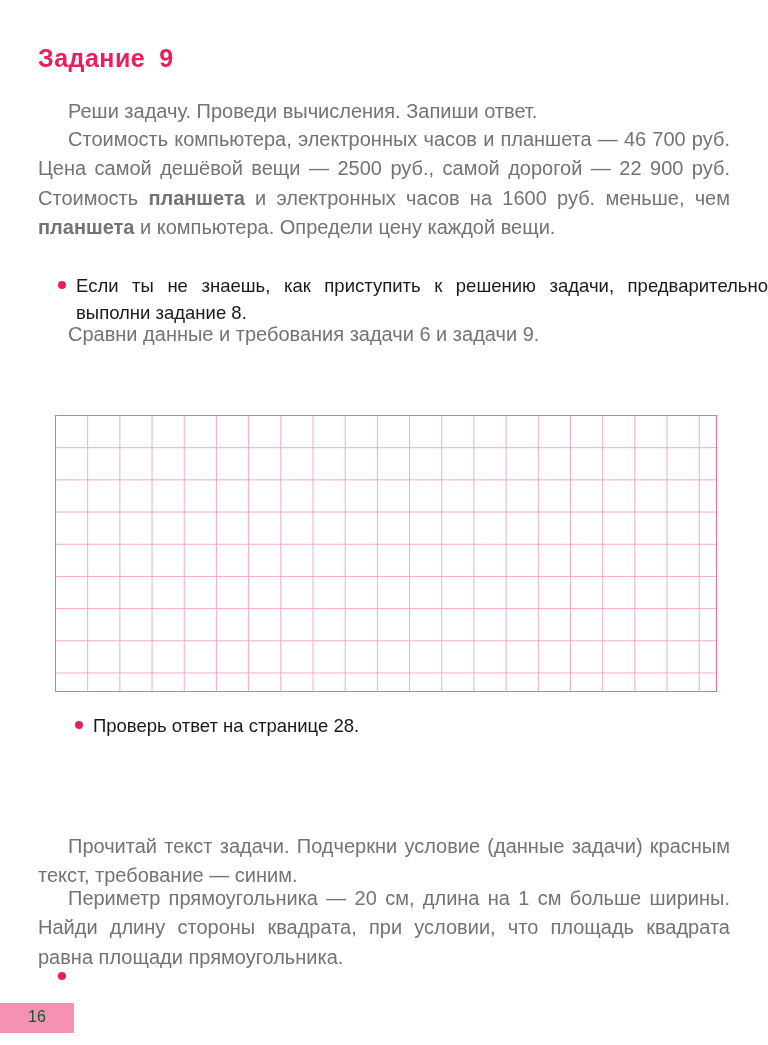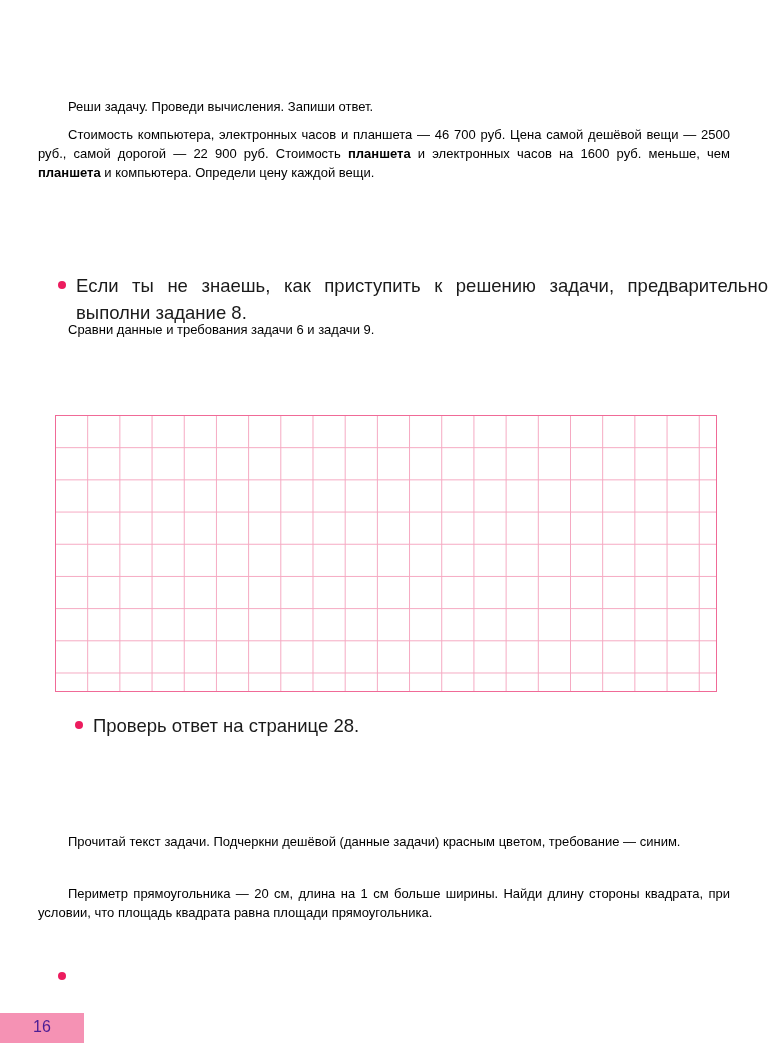--- a/index.html
+++ b/index.html
@@ -27,24 +27,24 @@
     font-weight: bold;
     font-size: 25px;
     letter-spacing: 0.5px;
     margin: 0;
   }
   .task-heading .num {
     margin-left: 14px;
   }
 
   .body-text {
-    font-size: 13px;
+    font-size: 20px;
     line-height: 1.47;
     text-align: justify;
-    color: #000000;
+    color: #737373;
   }
   .indent {
     text-indent: 30px;
   }
   .bold {
     font-weight: bold;
   }
 
   .bullet-par {
     position: relative;
@@ -76,40 +76,43 @@
       linear-gradient(to right, #f5a8c1 1px, transparent 1px),
       linear-gradient(to bottom, #f5a8c1 1px, transparent 1px);
     background-size: 32.2px 32.2px;
     background-position: -1px -1px;
   }
 
   
   .page-number-tab {
     position: absolute;
     left: 0;
-    bottom: 2px;
-    width: 84px;
+    bottom: 12px;
+    width: 74px;
     height: 30px;
     background: #f592b4;
-    color: #4c1d95;
+    color: #14532d;
     font-size: 16px;
     display: flex;
     align-items: flex-start;
     justify-content: center;
     padding-top: 5px;
     box-sizing: border-box;
   }
 
   .block { position: absolute; }
 </style>
 </head>
 <body>
 
 <div class="page">
 
+  <div class="block task-heading" style="left:38px; top:44px;">
+    <span>Задание</span><span class="num">9</span>
+  </div>
 
   <div class="block body-text indent" style="left:38px; top:97px; width:692px;">Реши задачу. Проведи вычисления. Запиши ответ.</div>
 
   <div class="block body-text indent" style="left:38px; top:125px; width:692px;"><span>Стоимость компьютера, электронных часов и планшета — 46 700 руб. Цена самой дешёвой вещи — 2500 руб., самой дорогой — 22 900 руб. Стоимость </span><span class="bold">планшета</span><span> и электронных часов на 1600 руб. меньше, чем </span><span class="bold">планшета</span><span> и компьютера. Определи цену каждой вещи.</span></div>
 
   <div class="block bullet-par tight" style="left:38px; top:272px; width:692px;">
     <span class="dot"></span>
     <span>Если ты не знаешь, как приступить к решению задачи, предварительно выполни задание 8.</span>
   </div>
 
@@ -117,21 +120,21 @@
 
 
   <div class="block grid-box" style="left:55px; top:415px; width:660px; height:275px;"></div>
 
   <div class="block bullet-par tight" style="left:55px; top:712px; width:660px;">
     <span class="dot"></span>
     <span>Проверь ответ на странице 28.</span>
   </div>
 
 
-  <div class="block body-text indent" style="left:38px; top:832px; width:692px;">Прочитай текст задачи. Подчеркни дешёвой (данные задачи) красным цветом, требование — синим.</div>
+  <div class="block body-text indent" style="left:38px; top:832px; width:692px;">Прочитай текст задачи. Подчеркни условие (данные задачи) красным текст, требование — синим.</div>
 
   <div class="block body-text indent" style="left:38px; top:884px; width:692px;">Периметр прямоугольника — 20 см, длина на 1 см больше ширины. Найди длину стороны квадрата, при условии, что площадь квадрата равна площади прямоугольника.</div>
 
   <div class="block bullet-par tight" style="left:38px; top:963px; width:692px;">
     <span class="dot"></span>
   </div>
 
   <div class="page-number-tab">
     <span>16</span>
   </div>

